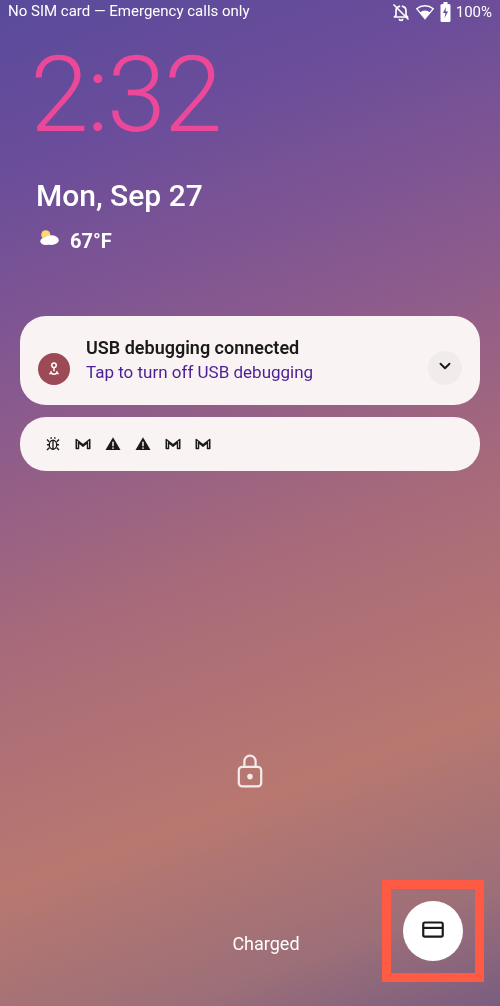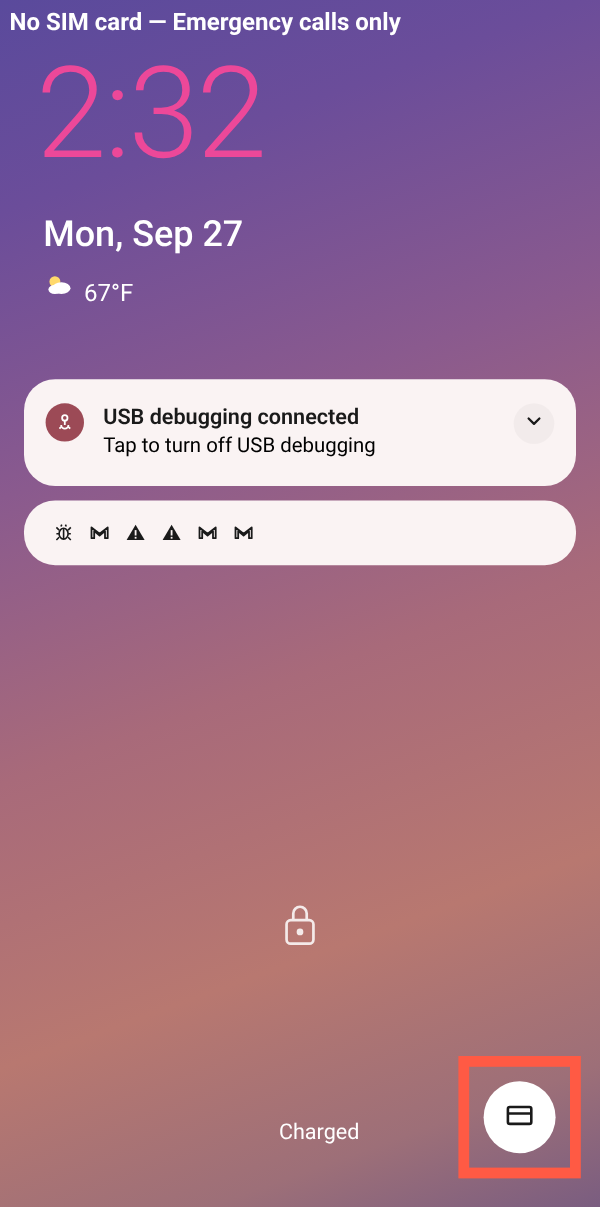--- a/index.html
+++ b/index.html
@@ -8,25 +8,25 @@
     font-family: -apple-system, BlinkMacSystemFont, "Segoe UI", Roboto, sans-serif;
     background: linear-gradient(160deg, #5a4a9c 0%, #6b4d9a 15%, #8a5a8e 35%, #a86a7a 55%, #b87870 75%, #9d6f78 90%, #7a5d80 100%);
     color: #fff;
     position: relative;
   }
 
   
   .status-bar {
     display: flex;
     justify-content: space-between;
-    align-items: flex-end;
+    align-items: flex-start;
     height: 30px;
     padding: 2px 8px 0 8px;
-    font-size: 20px;
-    font-weight: 700;
+    font-size: 15px;
+    font-weight: 400;
   }
   .status-left { white-space: nowrap; }
   .status-right { display: flex; align-items: center; gap: 4px; }
   .status-right svg { display: block; }
 
   
   .clock {
     font-size: 106px;
     font-weight: 300;
     color: #ec4899;
@@ -38,48 +38,48 @@
   
   .date-row {
     padding: 30px 0 0 36px;
     font-size: 30px;
     font-weight: 500;
     color: #fff;
   }
   .weather-row {
     padding: 12px 0 0 36px;
     display: flex;
-    align-items: flex-end;
+    align-items: center;
     gap: 8px;
     font-size: 20px;
-    font-weight: 400;
+    font-weight: 700;
   }
 
   
   .cards { padding: 60px 20px 0 20px; display: flex; flex-direction: column; gap: 12px; }
   .card {
     background: #faf3f3;
     border-radius: 26px;
     color: #1a1a1a;
     padding: 16px 18px;
     display: flex;
-    align-items: flex-start;
+    align-items: flex-end;
   }
   .card.main { padding: 20px 18px; }
   .card-icon {
     width: 32px; height: 32px;
     border-radius: 50%;
     background: #9c4a56;
     display: flex; align-items: center; justify-content: center;
     flex-shrink: 0;
     margin-right: 16px;
   }
   .card-text { flex: 1; }
   .card-title { font-size: 18px; font-weight: 600; color: #1a1a1a; line-height: 1.3; }
-  .card-sub { font-size: 17px; color: #000000; line-height: 1.4; margin-top: 2px; }
+  .card-sub { font-size: 17px; color: #4c1d95; line-height: 1.4; margin-top: 2px; }
   .card-chevron { width: 34px; height: 34px; border-radius: 50%; background: rgba(0,0,0,0.03); display:flex; align-items:center; justify-content:center; flex-shrink:0;}
 
   .icon-row { display:flex; align-items:center; gap: 12px; padding: 2px 6px; }
   .icon-row svg { display:block; }
 
   
   .lock-wrap {
     position: absolute;
     top: 750px;
     left: 0; right: 0;
@@ -112,20 +112,43 @@
     border-radius: 50%;
     background: #fff;
     display: flex; align-items: center; justify-content: center;
   }
 </style>
 </head>
 <body>
 
 <div class="status-bar">
   <div class="status-left">No SIM card — Emergency calls only</div>
+  <div class="status-right">
+    <span>
+      <svg width="20" height="20" viewBox="0 0 24 24" fill="none" stroke="#fff" stroke-width="2">
+        <path d="M13 5a6 6 0 0 1 5 6v5l2 2H4l2-2v-5a6 6 0 0 1 5-6" stroke-linejoin="round"></path>
+        <path d="M10 20a2 2 0 0 0 4 0"></path>
+        <line x1="3" y1="3" x2="21" y2="21"></line>
+      </svg>
+    </span>
+    <span>
+      <svg width="20" height="20" viewBox="0 0 24 24">
+        <path d="M12 20 L22 8 A16 16 0 0 0 2 8 Z" fill="none" stroke="#fff" stroke-width="1.6"></path>
+        <path d="M12 20 L18 12.5 A9 9 0 0 0 6 12.5 Z" fill="#fff"></path>
+      </svg>
+    </span>
+    <span>
+      <svg width="13" height="20" viewBox="0 0 12 20">
+        <rect x="4" y="0" width="4" height="2" fill="#fff"></rect>
+        <rect x="1" y="2" width="10" height="18" rx="1.5" fill="#fff"></rect>
+        <path d="M6.5 5 L3.5 11 H6 L5 16 L8.5 9.5 H6 Z" fill="#5a4a9c"></path>
+      </svg>
+    </span>
+    <span>100%</span>
+  </div>
 </div>
 
 <div class="clock">2:32</div>
 
 <div class="date-row">Mon, Sep 27</div>
 
 <div class="weather-row">
   <span>
     <svg width="26" height="26" viewBox="0 0 24 24">
       <circle cx="9" cy="9" r="4.2" fill="#ffd96b"></circle>

